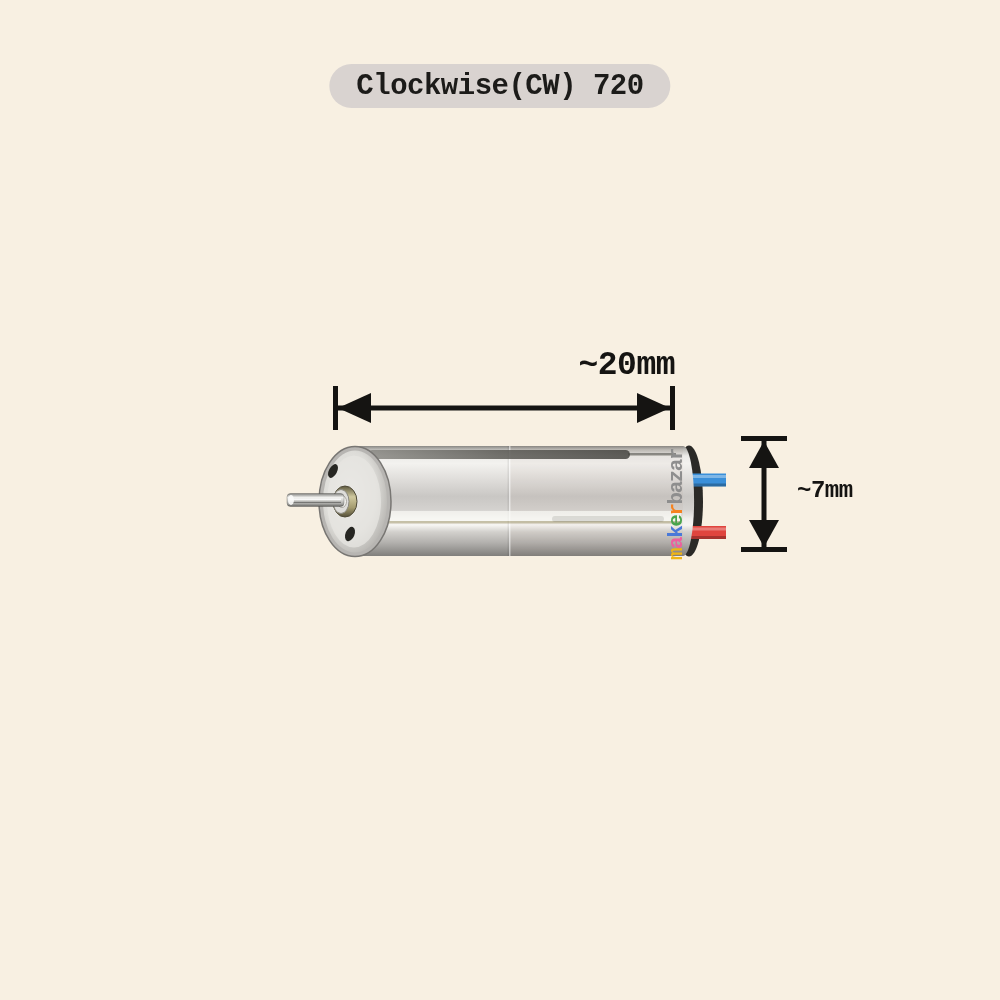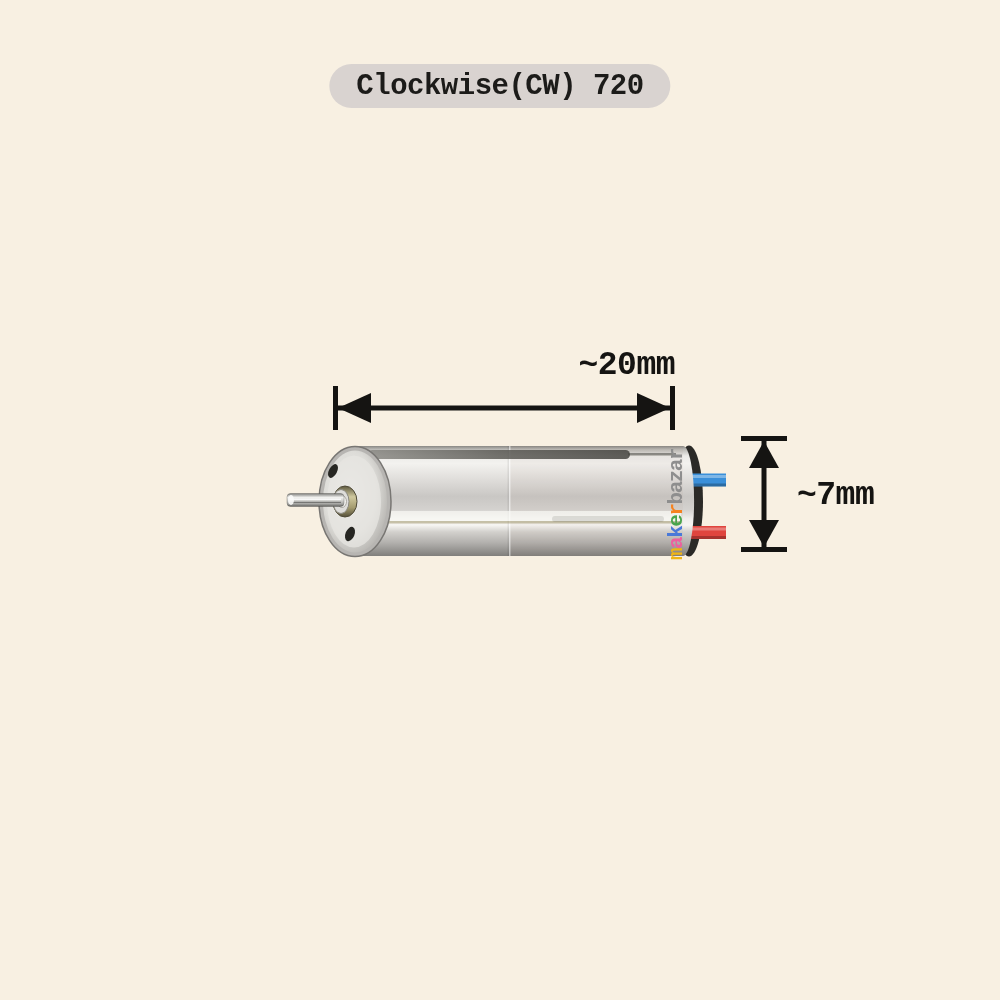--- a/index.html
+++ b/index.html
@@ -27,21 +27,21 @@
   }
   .hdim-label{
     font-size:33px;font-weight:700;letter-spacing:-0.5px;
     margin-bottom:2px;
   }
   .hdim svg{display:block;}
   
   .vdim{position:absolute;left:741px;top:436px;}
   .vdim-label{
     position:absolute;left:797px;top:477px;
-    font-size:33px;font-weight:700;letter-spacing:-0.5px;
+    font-size:24px;font-weight:700;letter-spacing:-0.5px;
     white-space:nowrap;
   }
   
   .motor{position:absolute;left:280px;top:440px;}
   
   .watermark{
     position:absolute;left:664px;top:560px;
     transform:rotate(-90deg);
     transform-origin:0 0;
     font-size:21px;font-weight:800;letter-spacing:-1.5px;

